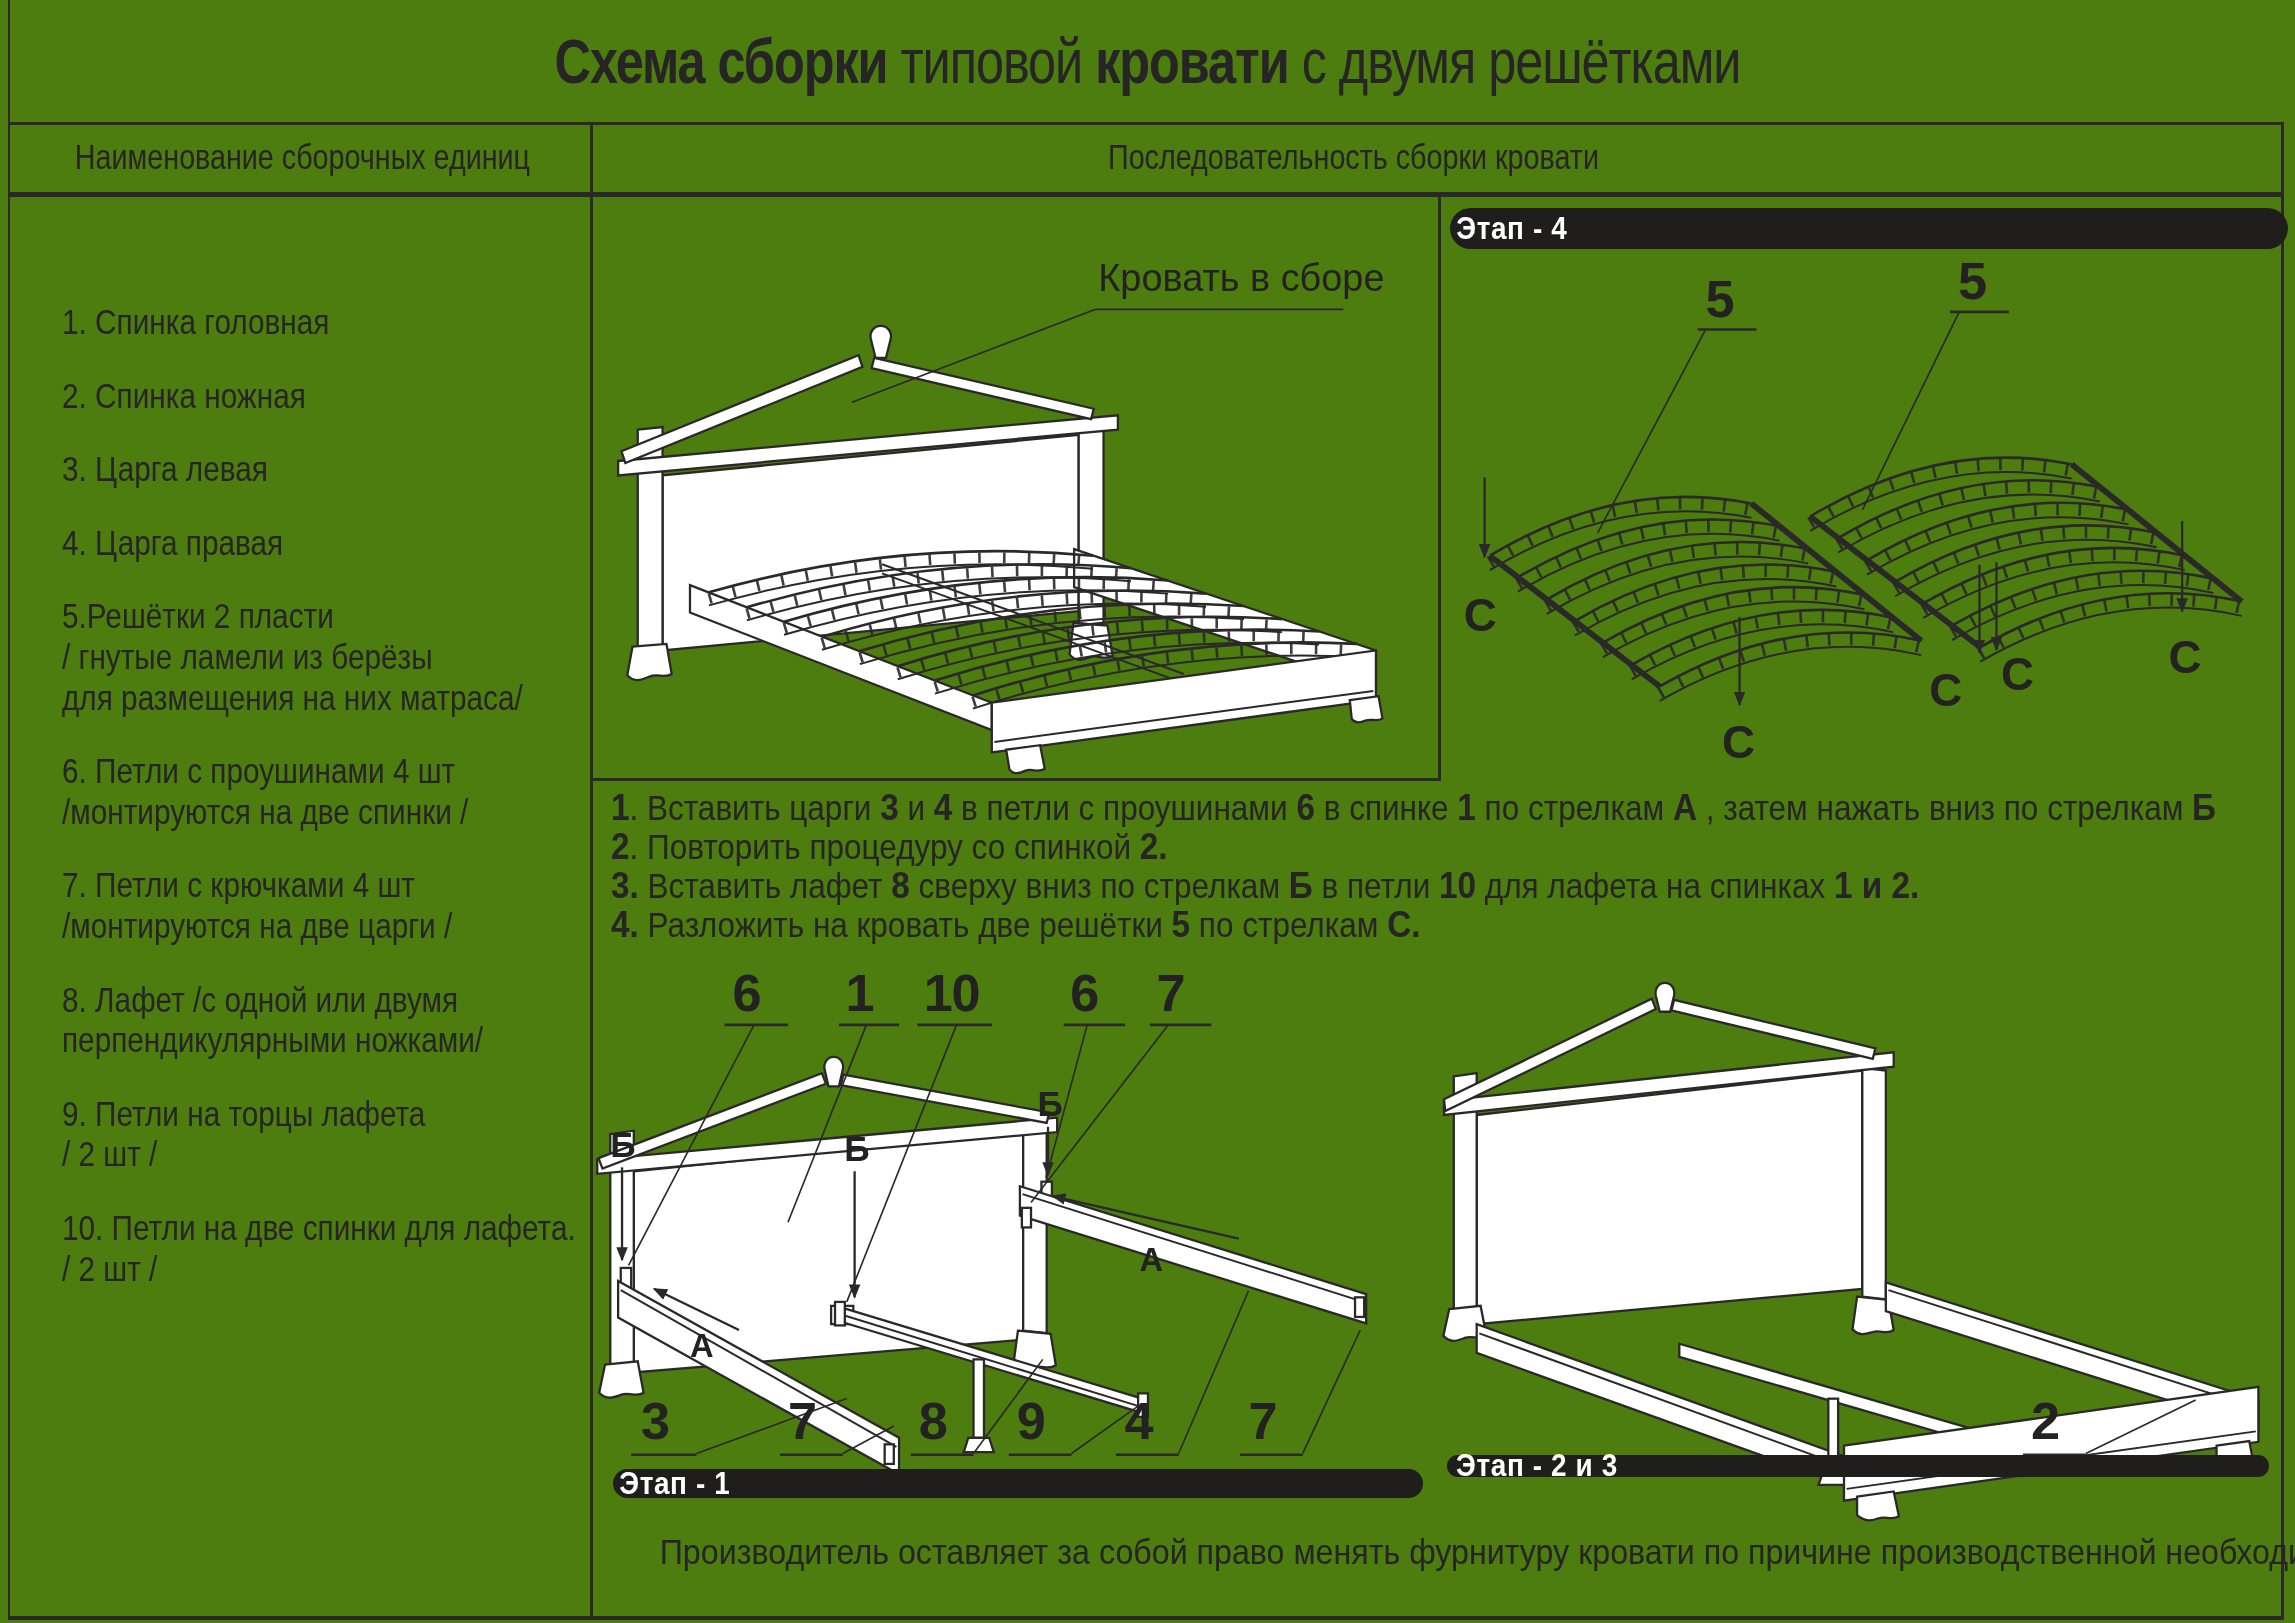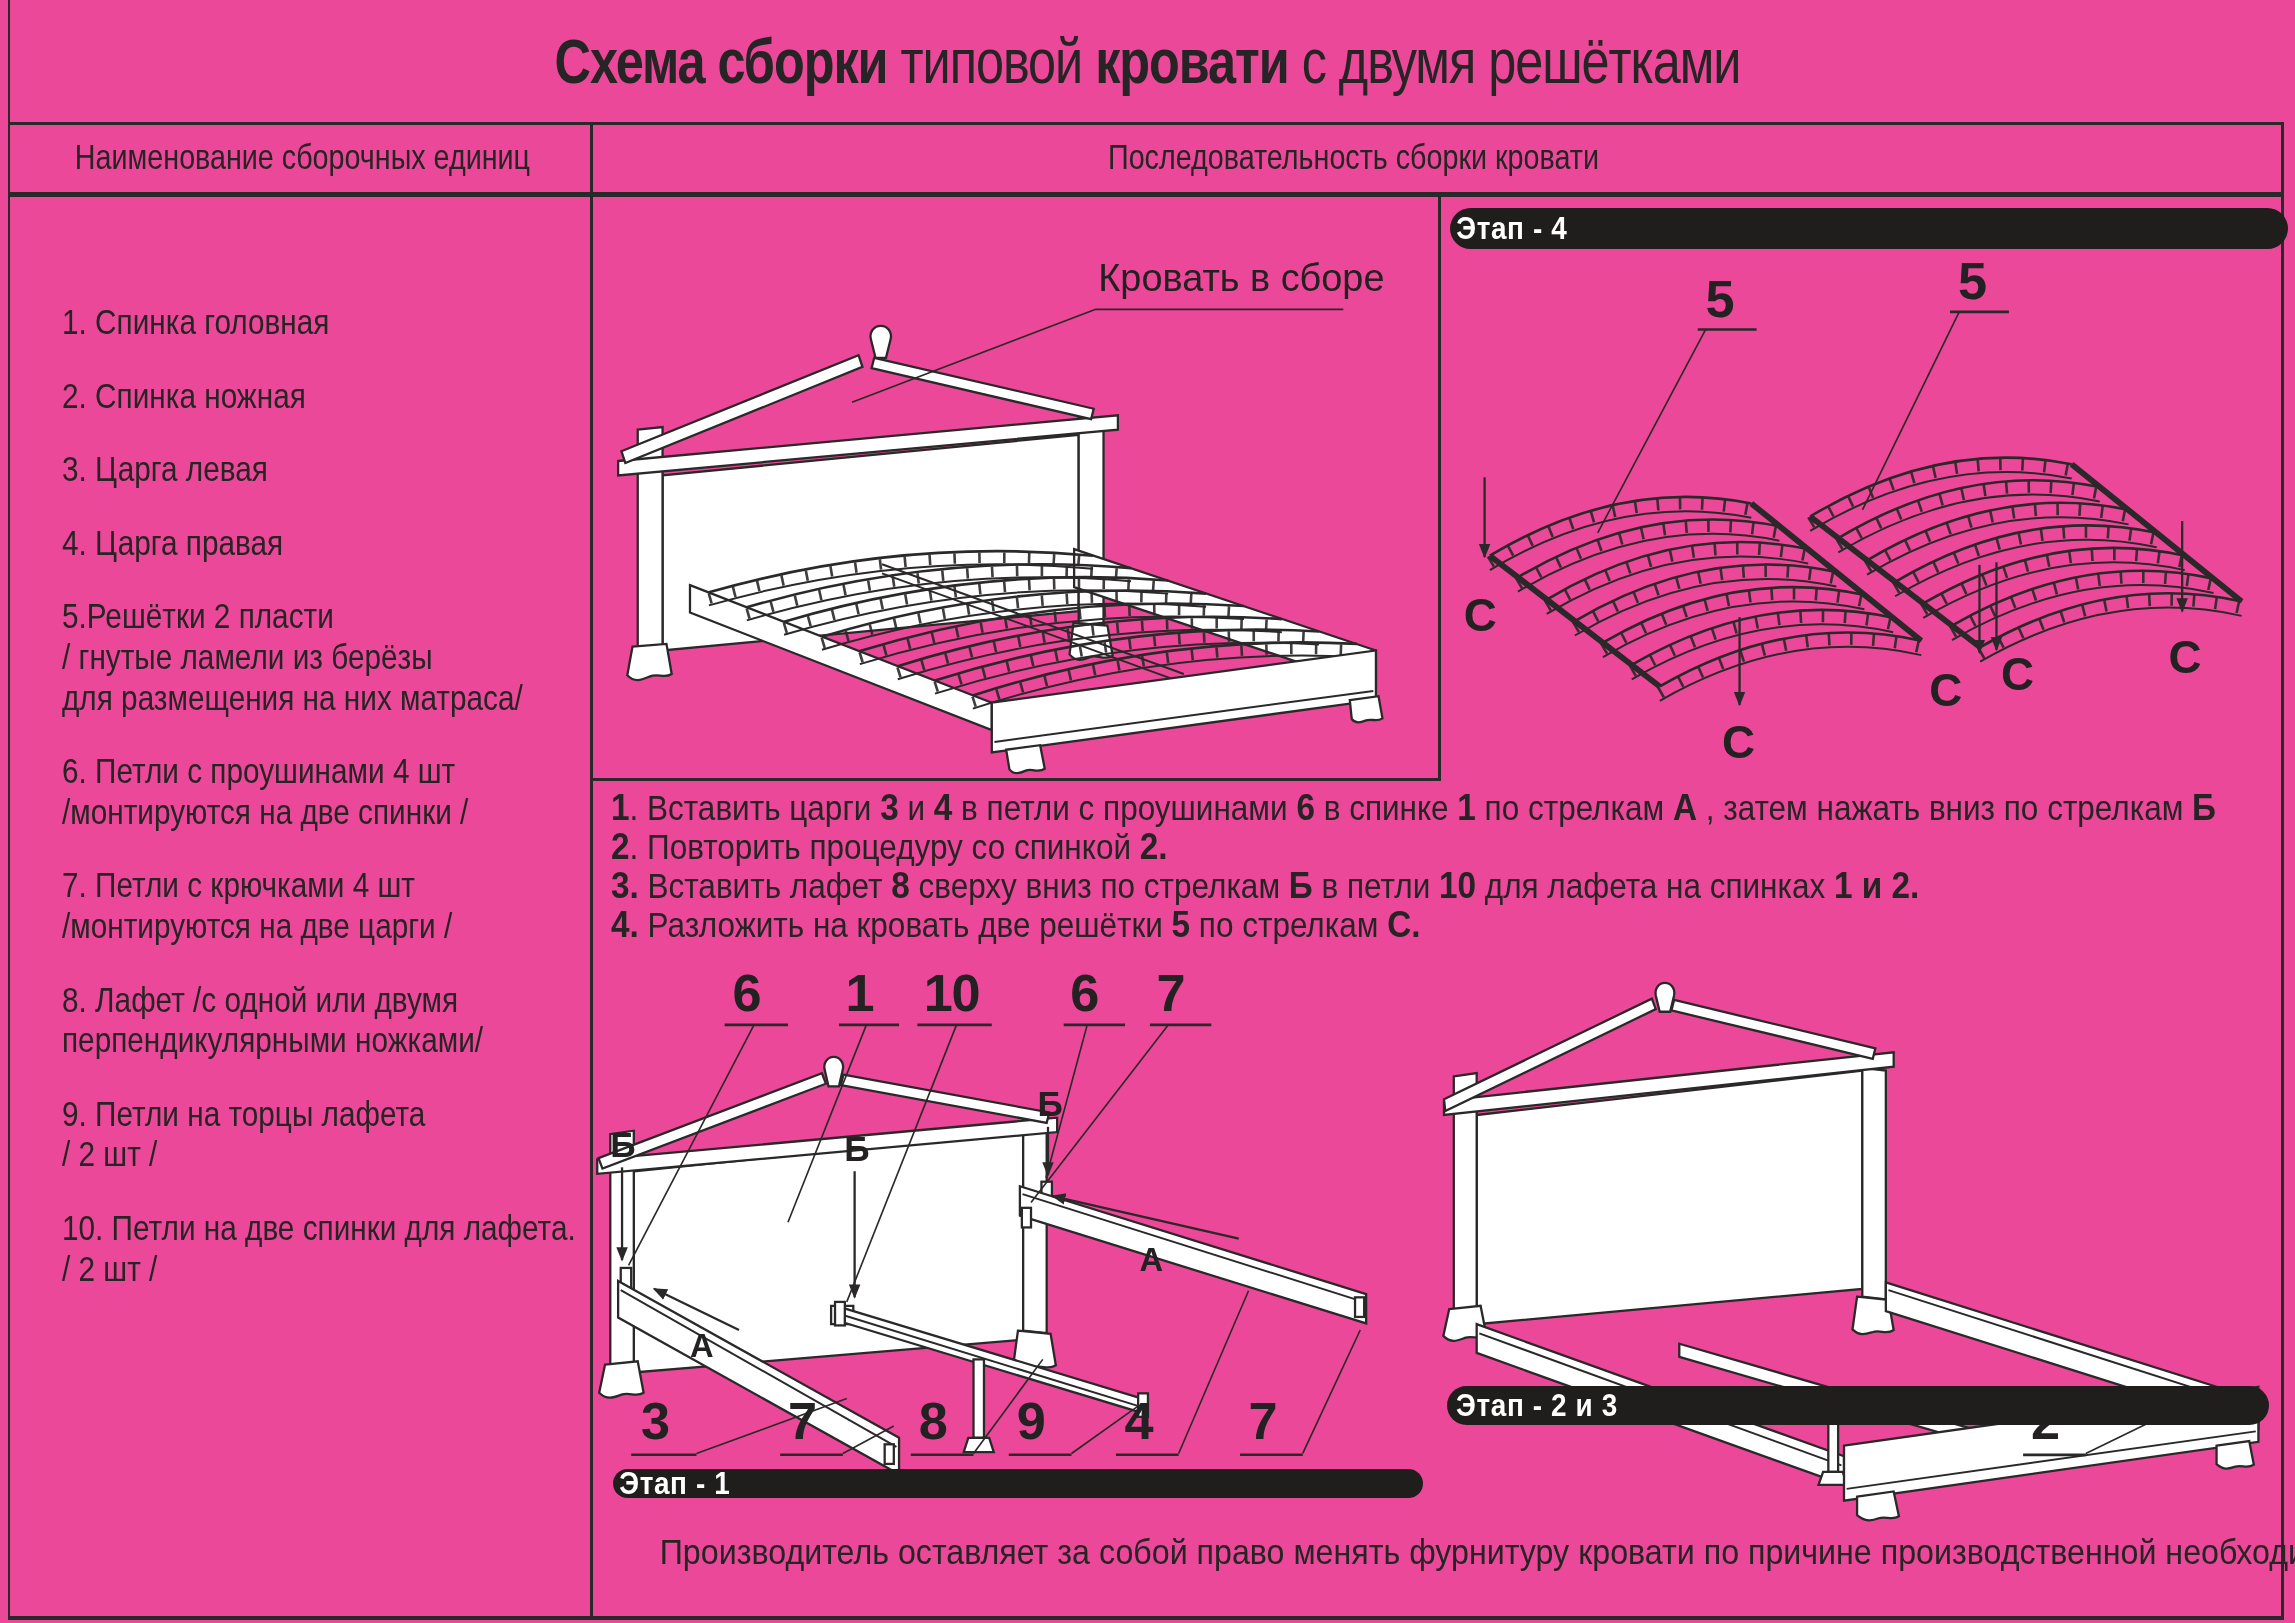--- a/index.html
+++ b/index.html
@@ -1,16 +1,16 @@
 <!DOCTYPE html>
 <html style="font-size:10.5px"><head>
 <meta charset="utf-8">
 <style>
   html,body{margin:0;padding:0;background:#e8e8e8;}
-  .page{position:relative;width:2295px;height:1624px;background:#ec4899;overflow:hidden;
+  .page{position:relative;width:2295px;height:1624px;background:#4d7c0f;overflow:hidden;
         font-family:"Liberation Sans",sans-serif;color:#262424;}
   .hline,.vline{position:absolute;background:#2a2828;}
   .title{position:absolute;top:25px;left:0;width:2295px;text-align:center;font-size:63px;
          letter-spacing:-1.3px;transform:scaleX(0.80);transform-origin:center top;white-space:nowrap;}
   .title .b{font-weight:bold;}
   .colhead{position:absolute;font-size:35px;text-align:center;transform:scaleX(0.82);transform-origin:center top;white-space:nowrap;}
   .parts{position:absolute;left:62px;top:302px;width:627px;display:flex;flex-direction:column;gap:33px;
          font-size:35px;line-height:1.16;transform:scaleX(0.85);transform-origin:left top;}
   .part-item{white-space:pre-line;}
   .instr{position:absolute;left:611px;top:788px;width:1856px;font-size:35px;line-height:39px;
@@ -341,20 +341,20 @@
       <line class="s" x1="616" y1="838" x2="1242" y2="750"></line>
       <path class="f" d="M632,850 l56,-8 8,38 c-11,7 -20,-1 -31,3 c-10,4 -20,6 -33,-5 z"></path>
       <path class="f" d="M1182,772 l50,-7 7,36 c-10,7 -18,0 -28,3 c-9,3 -18,6 -29,-4 z"></path>
     </g>
     <g>
       <text class="callout" x="898" y="762">2</text>
       <line class="clu" x1="886" y1="786" x2="982" y2="786"></line>
       <line class="leader" x1="982" y1="784" x2="1150" y2="702"></line>
     </g>
   </svg>
-  <div class="pill" style="left:1447px;top:1386px;width:822px;height:39px;">
+  <div class="pill" style="left:1447px;top:1455px;width:822px;height:22px;">
     <span>Этап -  2 и 3</span>
   </div>
 
   <div class="disclaimer">Производитель  оставляет  за  собой  право  менять  фурнитуру  кровати  по  причине производственной необходимости</div>
 
 </div>
 
 
 </body></html>

